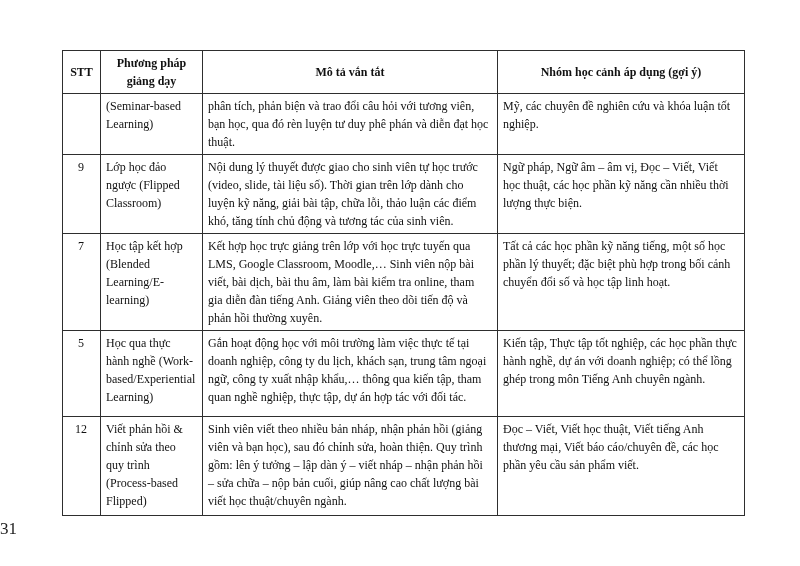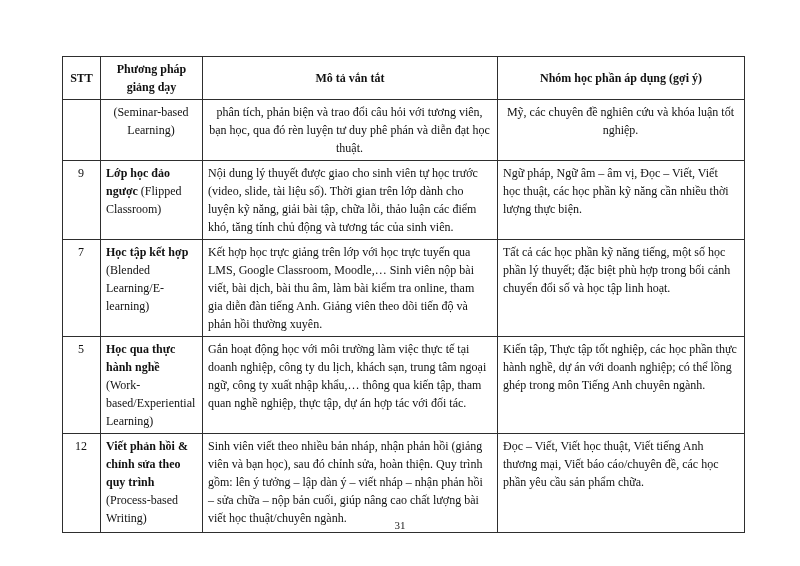--- a/index.html
+++ b/index.html
@@ -12,21 +12,21 @@
     width: 800px;
     height: 566px;
     background: #ffffff;
     overflow: hidden;
     font-family: "Liberation Serif", "DejaVu Serif", serif;
     color: #111111;
   }
   table.methods {
     position: absolute;
     left: 62px;
-    top: 56px;
+    top: 50px;
     width: 682px;
     border-collapse: collapse;
     table-layout: fixed;
   }
   table.methods td, table.methods th {
     border: 1px solid #2e2e2e;
     font-size: 12px;
     line-height: 1.5;
     padding: 3px 6px 3px 5px;
     vertical-align: top;
@@ -36,54 +36,54 @@
   table.methods th {
     font-weight: bold;
     text-align: center;
     vertical-align: middle;
     padding: 2px 4px;
   }
   td.stt {
     text-align: center;
   }
   tr.h-header { height: 43px; }
-  tr.r0 { height: 57px; text-align: center; }
+  tr.r0 { height: 57px; }
   tr.r1 { height: 72px; }
   tr.r2 { height: 95px; }
   tr.r3 { height: 86px; }
   tr.r4 { height: 99px; padding-left: 25px; }
-  .method-bold { font-weight: bold; }
+  .method-bold { font-weight: normal; }
   .footer-page-number {
     position: absolute;
     left: 0;
     top: 519px;
     width: 100%;
-    text-align: center;
-    font-size: 11px;
+    text-align: left;
+    font-size: 17px;
     color: #222222;
   }
 </style>
 </head>
 <body>
 
 <div class="page">
 
   <table class="methods">
     <colgroup>
       <col style="width:38px">
       <col style="width:102px">
       <col style="width:295px">
       <col style="width:247px">
     </colgroup>
     <thead>
       <tr class="h-header">
         <th>STT</th>
         <th>Phương pháp giảng dạy</th>
         <th>Mô tả vắn tắt</th>
-        <th>Nhóm học phần áp dụng (gợi ý)</th>
+        <th>Nhóm học cảnh áp dụng (gợi ý)</th>
       </tr>
     </thead>
     <tbody>
       <tr class="r0">
         <td class="stt"></td>
         <td><span class="method-bold"></span><span>(Seminar-based Learning)</span></td>
         <td>phân tích, phản biện và trao đổi câu hỏi với tương viên, bạn học, qua đó rèn luyện tư duy phê phán và diễn đạt học thuật.</td>
         <td>Mỹ, các chuyên đề nghiên cứu và khóa luận tốt nghiệp.</td>
       </tr>
       <tr class="r1">
@@ -99,22 +99,22 @@
         <td>Tất cả các học phần kỹ năng tiếng, một số học phần lý thuyết; đặc biệt phù hợp trong bối cảnh chuyển đổi số và học tập linh hoạt.</td>
       </tr>
       <tr class="r3">
         <td class="stt">5</td>
         <td><span class="method-bold">Học qua thực hành nghề</span><span> (Work-based/Experiential Learning)</span></td>
         <td>Gắn hoạt động học với môi trường làm việc thực tế tại doanh nghiệp, công ty du lịch, khách sạn, trung tâm ngoại ngữ, công ty xuất nhập khẩu,… thông qua kiến tập, tham quan nghề nghiệp, thực tập, dự án hợp tác với đối tác.</td>
         <td>Kiến tập, Thực tập tốt nghiệp, các học phần thực hành nghề, dự án với doanh nghiệp; có thể lồng ghép trong môn Tiếng Anh chuyên ngành.</td>
       </tr>
       <tr class="r4">
         <td class="stt">12</td>
-        <td><span class="method-bold">Viết phản hồi &amp; chỉnh sửa theo quy trình</span><span> (Process-based Writing)</span></td>
+        <td><span class="method-bold">Viết phản hồi &amp; chỉnh sửa theo quy trình</span><span> (Process-based Flipped)</span></td>
         <td>Sinh viên viết theo nhiều bản nháp, nhận phản hồi (giảng viên và bạn học), sau đó chỉnh sửa, hoàn thiện. Quy trình gồm: lên ý tưởng – lập dàn ý – viết nháp – nhận phản hồi – sửa chữa – nộp bản cuối, giúp nâng cao chất lượng bài viết học thuật/chuyên ngành.</td>
-        <td>Đọc – Viết, Viết học thuật, Viết tiếng Anh thương mại, Viết báo cáo/chuyên đề, các học phần yêu cầu sản phẩm chữa.</td>
+        <td>Đọc – Viết, Viết học thuật, Viết tiếng Anh thương mại, Viết báo cáo/chuyên đề, các học phần yêu cầu sản phẩm viết.</td>
       </tr>
     </tbody>
   </table>
 
   <div class="footer-page-number">31</div>
 
 </div>
 
 </body></html>

